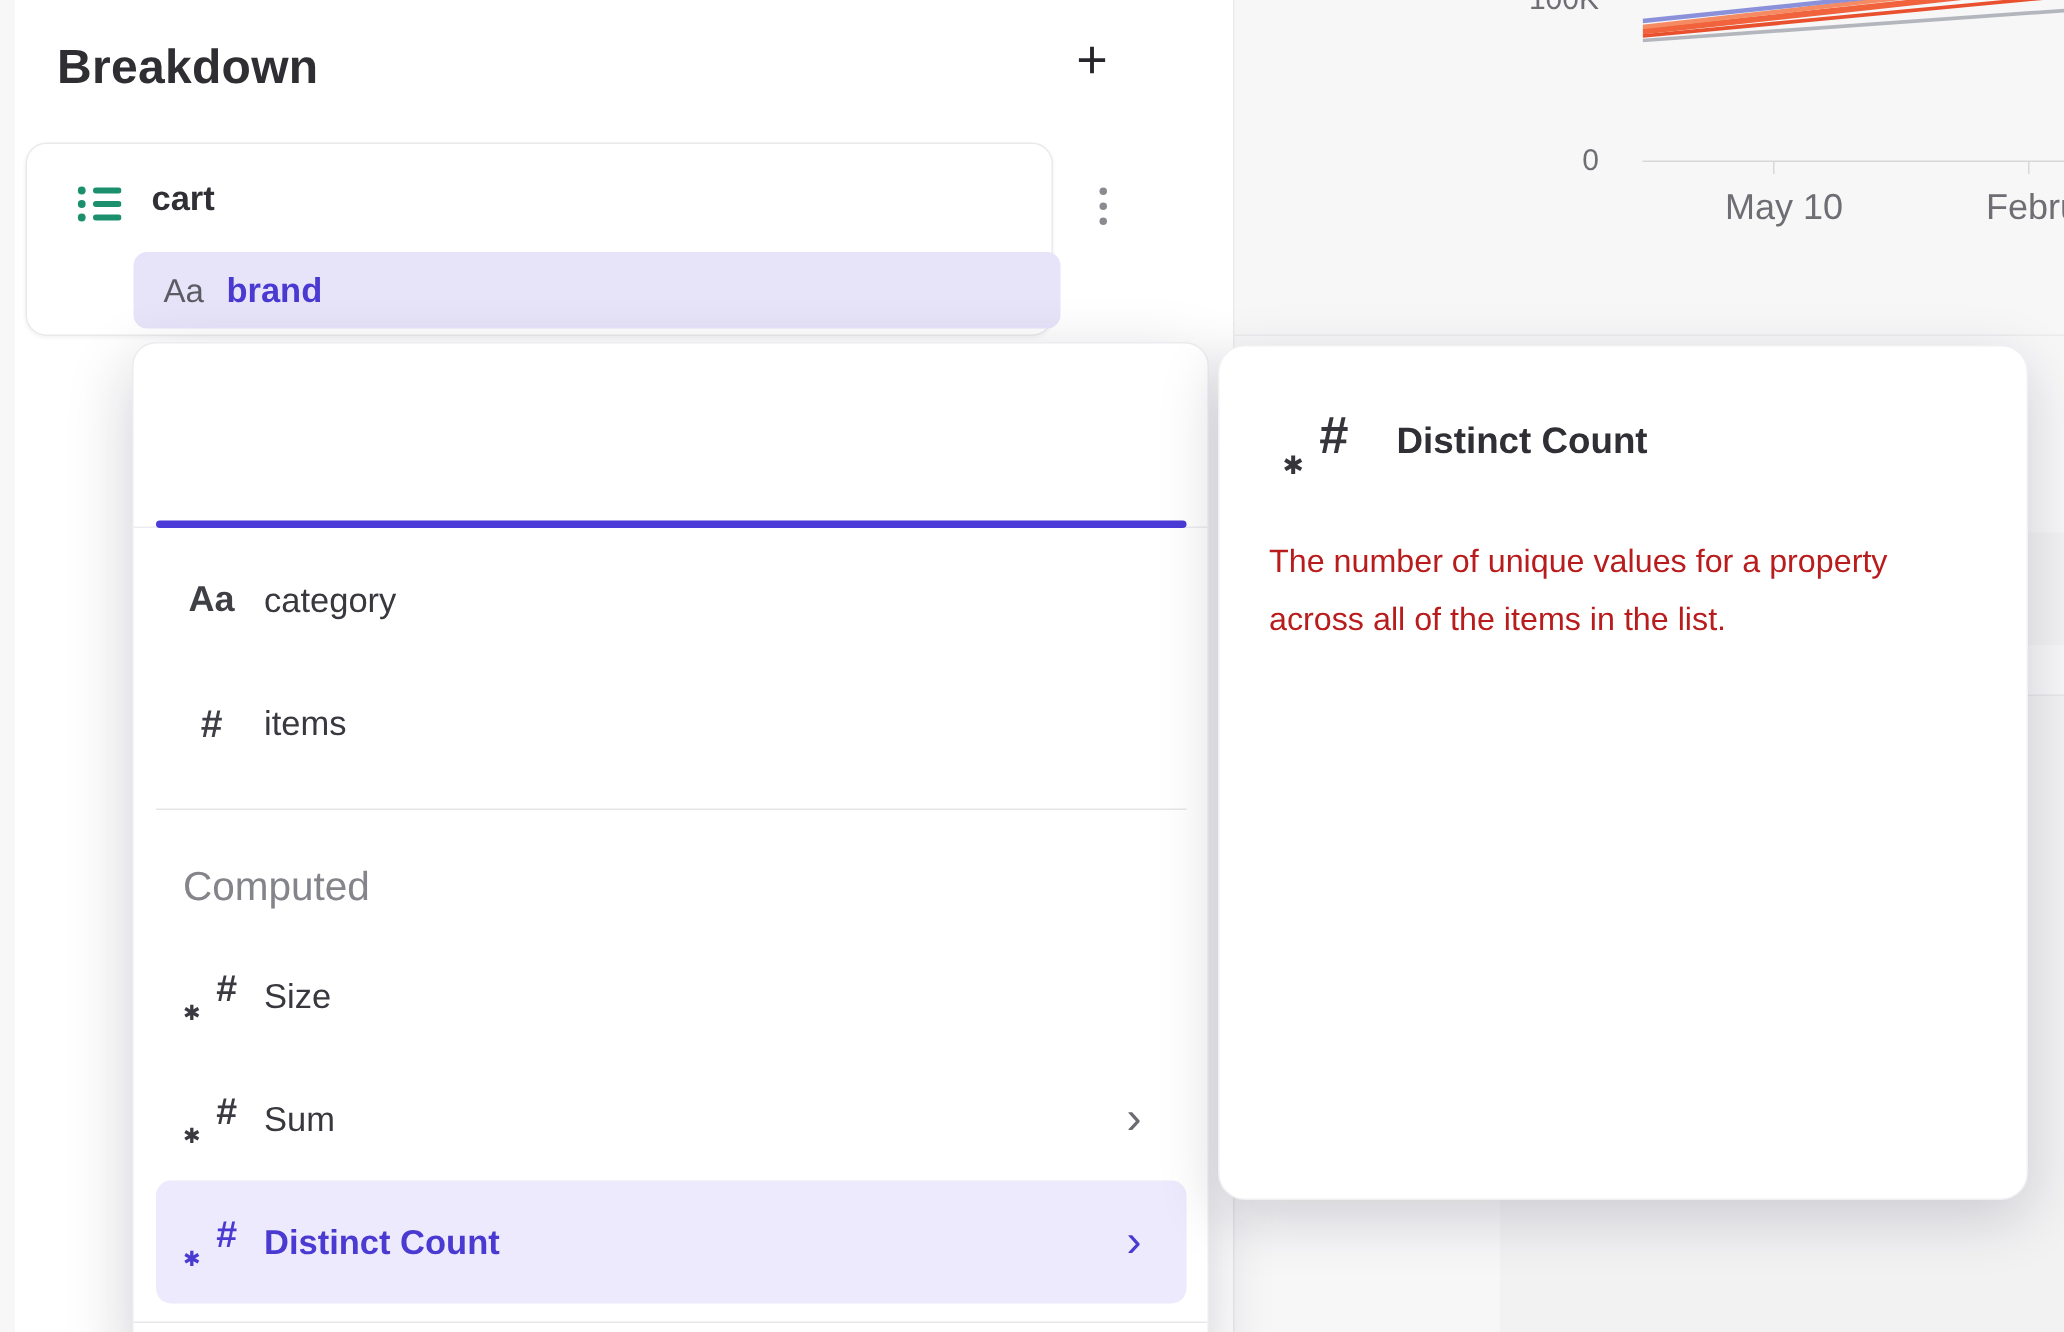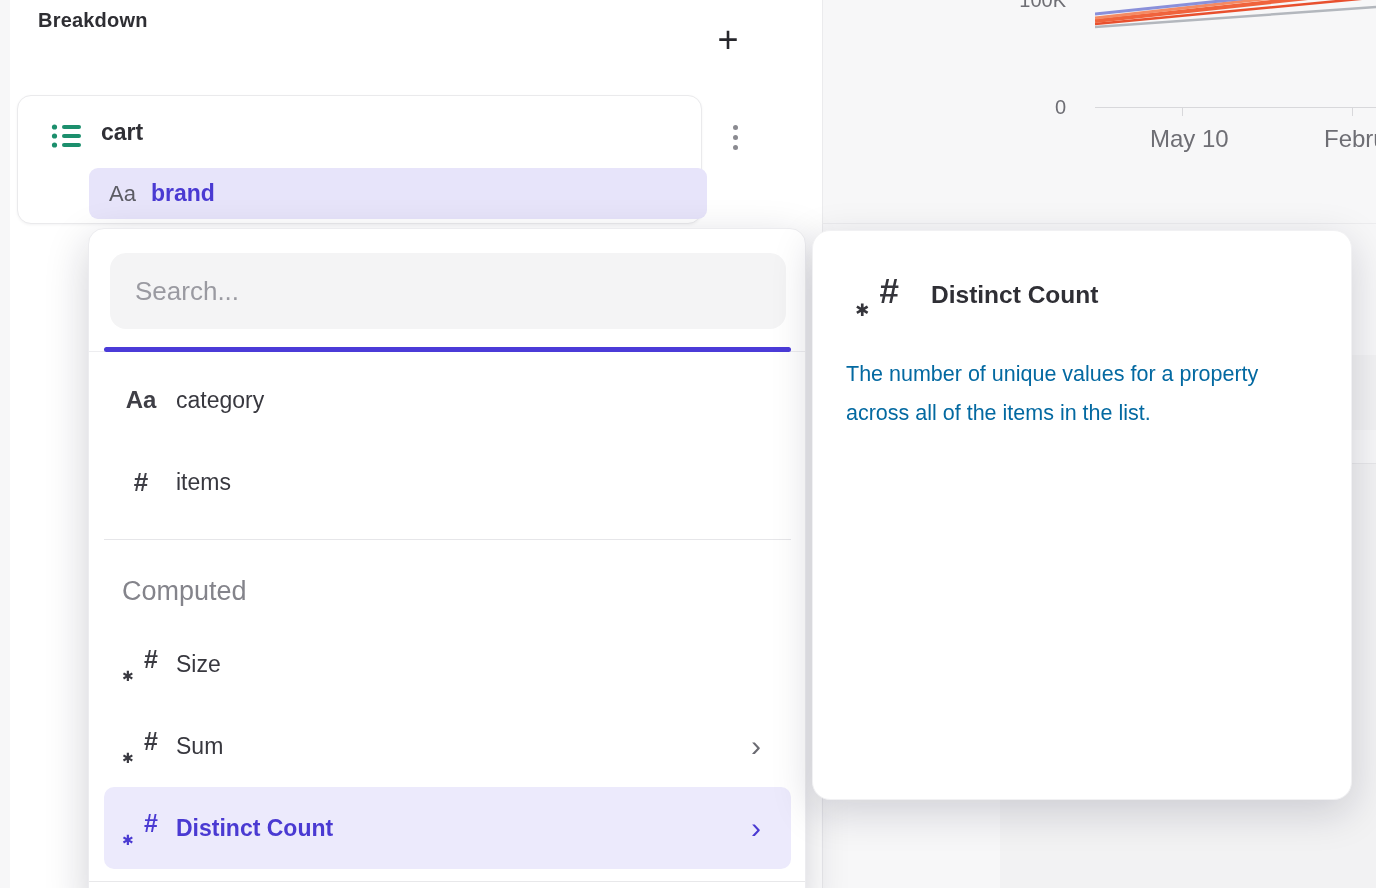--- a/index.html
+++ b/index.html
@@ -9,21 +9,21 @@
     background:#f7f7f8;
     position:relative;
     color:#2f2f35;
   }
   .abs { position:absolute; }
 
   
   .left-panel { left:10px; top:0; width:812px; height:888px; background:#fff; }
   .v-border { left:822px; top:0; width:1px; height:888px; background:#ebebed; }
 
-  .breakdown-title { left:38px; top:9px; font-size:20px; font-weight:700; color:#2e2e33; letter-spacing:.2px; }
+  .breakdown-title { left:38px; top:26px; font-size:32px; font-weight:700; color:#2e2e33; letter-spacing:.2px; }
   .add-btn { left:706px; top:18px; width:44px; height:44px; display:flex; align-items:center; justify-content:center;
              font-size:36px; font-weight:300; color:#26262b; cursor:pointer; line-height:1; }
 
   
   .card { left:17px; top:95px; width:685px; height:129px; background:#fff; border:1px solid #eaeaec;
           border-radius:14px; box-shadow:0 1px 3px rgba(20,20,40,.05); z-index:1; }
   .card .list-icon { position:absolute; left:33px; top:27px; }
   .card .card-title { position:absolute; left:83px; top:23px; font-size:23px; font-weight:600; color:#2f2f35; }
   .kebab { position:absolute; left:705px; top:24px; width:24px; height:34px; display:flex; flex-direction:column;
            align-items:center; justify-content:center; gap:5px; cursor:pointer; }
@@ -68,21 +68,21 @@
   .row-dc .chev { color:#4a3ad2; }
   .divider-bottom { left:0; width:716px; top:652px; position:absolute; height:1px; background:#e8e8ea; }
 
   
   .tooltip { left:812px; top:230px; width:540px; height:570px; background:#fff; border-radius:18px;
              box-shadow:0 12px 40px rgba(20,20,45,.17); border:1px solid #f1f1f3; z-index:6; }
   .tooltip .tt-icon { position:absolute; left:40px; top:40px; width:50px; height:52px; color:#35353b; }
   .tooltip .tt-icon .hash { position:absolute; right:4px; top:0; font-size:35px; font-weight:600; }
   .tooltip .tt-icon .star { position:absolute; left:2px; bottom:2px; font-size:17px; }
   .tooltip .tt-title { position:absolute; left:118px; top:50px; font-size:24.5px; font-weight:700; color:#2f2f35; }
-  .tooltip .tt-desc { position:absolute; left:33px; top:124px; width:478px; font-size:21.5px; line-height:39px; color:#0369a1; }
+  .tooltip .tt-desc { position:absolute; left:33px; top:124px; width:478px; font-size:21.5px; line-height:39px; color:#b91c1c; }
 
   
   .chart-lines { left:1095px; top:0; width:281px; height:34px; overflow:hidden; }
   .ylabel-100k { left:1008px; top:-10px; width:58px; text-align:right; font-size:20px; color:#6e6e74; line-height:20px; }
   .ylabel-0 { left:1008px; top:96px; width:58px; text-align:right; font-size:20px; color:#6e6e74; }
   .x-axis { left:1095px; top:107px; width:281px; height:1px; background:#d8d8db; }
   .tick { top:108px; width:1px; height:8px; background:#d8d8db; }
   .tick-1 { left:1182px; }
   .tick-2 { left:1352px; }
   .xlabel { top:125px; font-size:24px; color:#6e6e74; white-space:nowrap; }
@@ -145,21 +145,20 @@
       <i></i>
       <i></i>
   </span>
   <div class="pill">
     <span class="type-glyph">Aa</span>
     <span class="pill-label">brand</span>
   </div>
 </div>
 
 <div class="abs dropdown">
-  <input class="search-input" type="text" placeholder="Search..." style="">
   <div class="tabbar-hairline"></div>
   <div class="tab-underline"></div>
 
   <div class="dd-row row-category">
     <span class="icon-box">
         <span class="glyph-aa">Aa</span>
       </span>
     <span class="row-label">category</span>
   </div>
 

